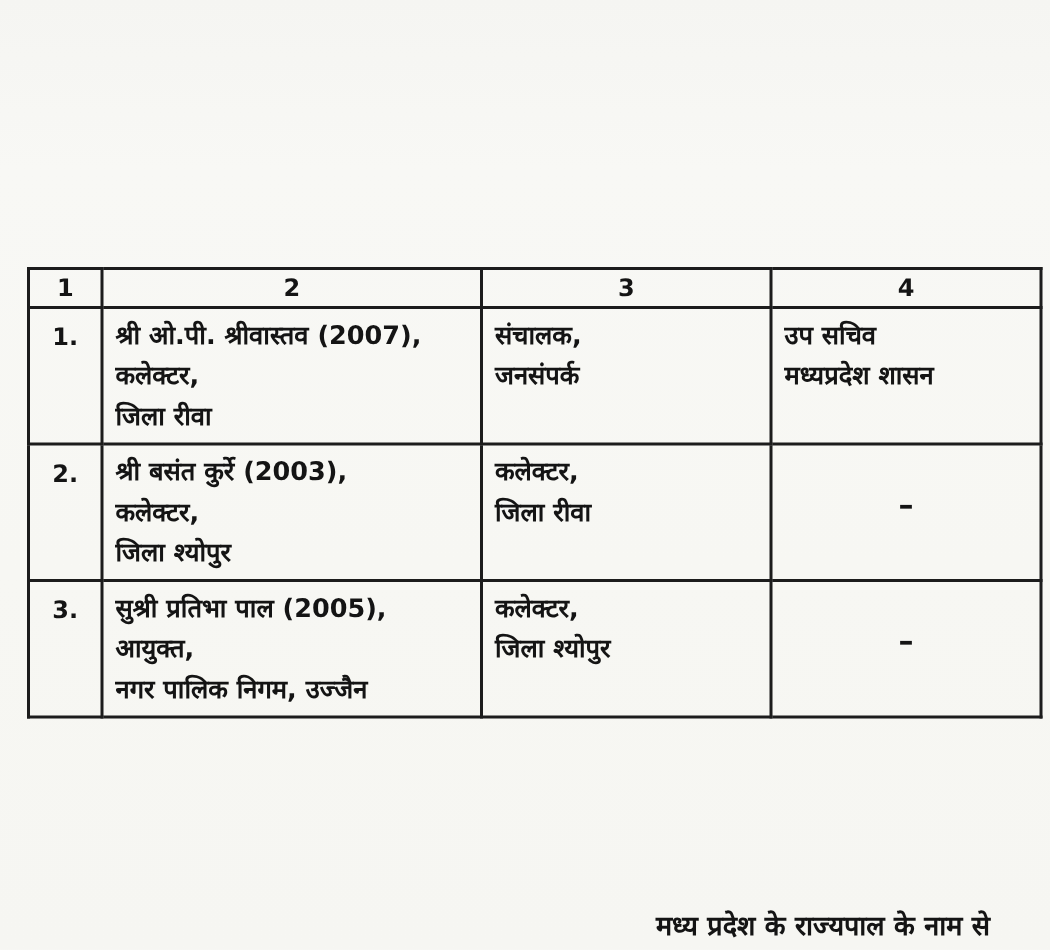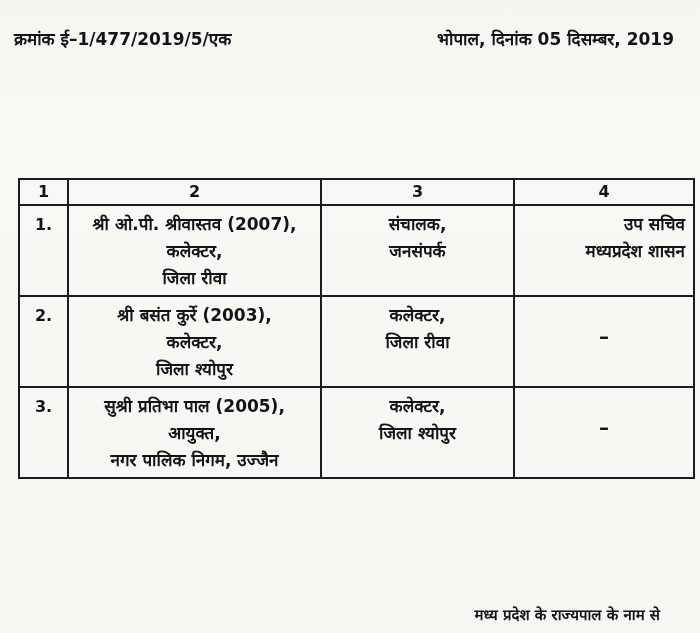--- a/index.html
+++ b/index.html
@@ -70,46 +70,42 @@
   tr.numbers-row td {
     text-align: center;
     padding: 0;
     line-height: 24px;
     font-size: 16px;
   }
   tr.data-row-1 { height: 85px; }
   tr.data-row-2 { height: 87px; }
   tr.data-row-3 { height: 85px; }
   td.sn-cell { text-align: center; padding-top: 5px; font-size: 16px; }
-  td.text-cell { text-align: center; padding-top: 5px; }
-  td.equiv-cell { text-align: right; padding-top: 5px; margin-top: 24px; }
+  td.text-cell { text-align: left; padding-top: 5px; }
+  td.equiv-cell { text-align: left; padding-top: 5px; margin-top: 24px; }
   td.equiv-dash {
     text-align: center;
     vertical-align: middle;
     font-size: 20px;
     padding-bottom: 14px;
   }
   .footer-line {
     position: absolute;
     top: 604px;
     right: 40px;
-    font-size: 15px;
+    font-size: 18px;
     font-weight: bold;
     white-space: nowrap;
   }
 </style>
 </head>
 <body>
 
 <div class="page">
 
-  <div class="ref-line">
-    <span>क्रमांक ई–1/477/2019/5/एक</span>
-    <span>भोपाल, दिनांक 05 दिसम्बर, 2019</span>
-  </div>
 
 
   <table class="doc-table">
     <colgroup>
       <col class="c1">
         <col class="c2">
         <col class="c3">
         <col class="c4">
     </colgroup>
     <tbody>

